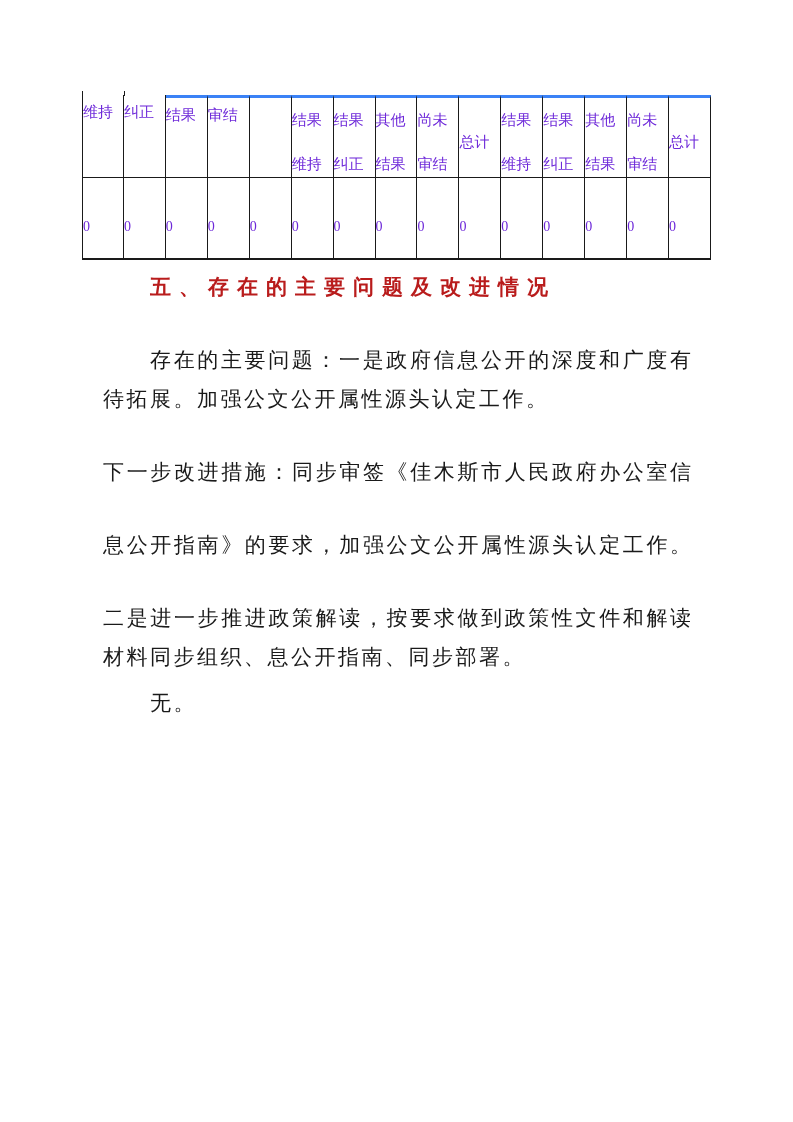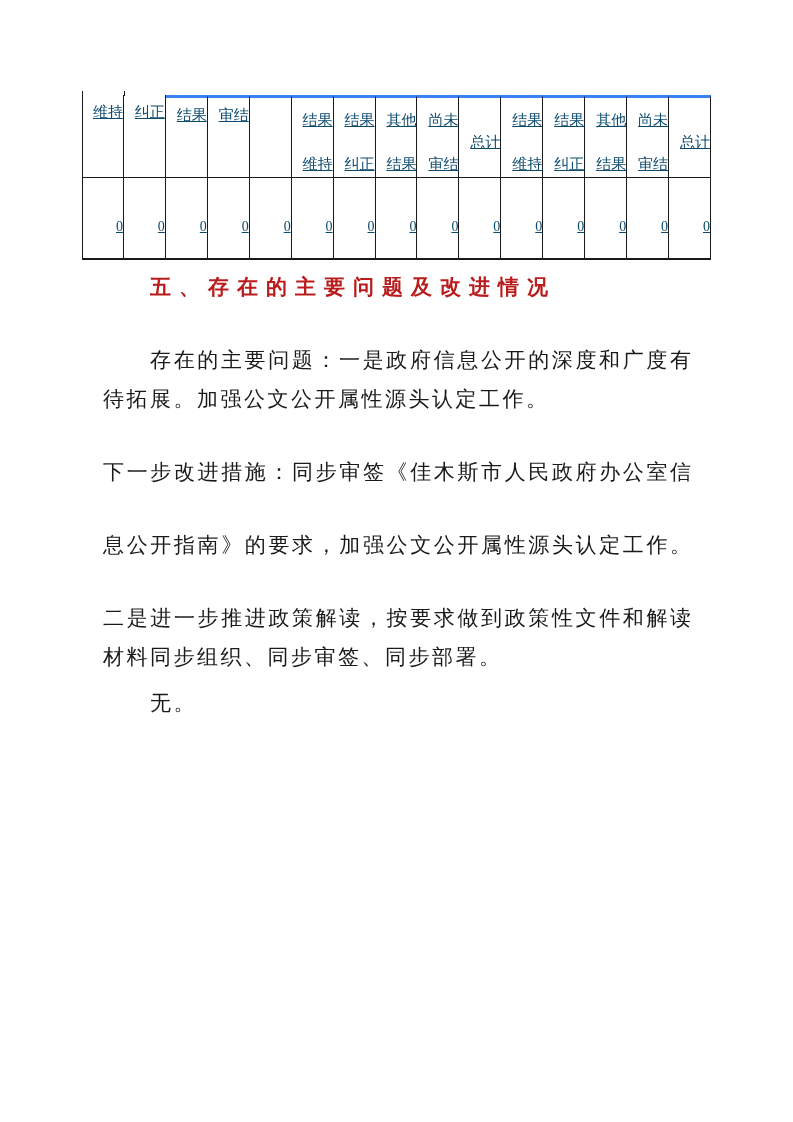--- a/index.html
+++ b/index.html
@@ -9,21 +9,21 @@
     font-family:"Liberation Serif","DejaVu Serif",serif;color:#1a1a1a;
   }
   
   #tbl{position:absolute;left:82px;top:95px;width:629px;}
   .trow{display:grid;grid-template-columns:repeat(15,1fr);}
   #thead-row{height:82px;}
   #tdata-row{height:81px;border-bottom:2px solid #1a1a1a;}
   .th,.td{
     border-right:1px solid #1a1a1a;
     box-sizing:border-box;display:flex;flex-direction:column;
-    align-items:flex-end;font-size:15px;color:#0c4a6e;text-decoration:underline;
+    align-items:flex-start;font-size:15px;color:#6d28d9;
   }
   .th:first-child,.td:first-child{border-left:1px solid #1a1a1a;}
   .th.two,.th.mid{justify-content:center;line-height:44px;}
   .th.top{justify-content:flex-start;padding-top:7px;line-height:21px;}
   .th.mid{line-height:21px;}
   
   .th:nth-child(n+3){border-top:3px solid #3b82f6;}
   .td{border-top:1px solid #1a1a1a;justify-content:center;padding-top:18px;font-size:14px;}
   .stub{position:absolute;width:1px;height:5px;top:-4px;background:#1a1a1a;}
   
@@ -125,17 +125,17 @@
       </div>
   </div>
 
   <div id="text-block">
       <div class="line heading indent">五、存在的主要问题及改进情况</div>
       <div class="line indent justify">存在的主要问题：一是政府信息公开的深度和广度有</div>
       <div class="line">待拓展。加强公文公开属性源头认定工作。</div>
       <div class="line justify">下一步改进措施：同步审签《佳木斯市人民政府办公室信</div>
       <div class="line justify">息公开指南》的要求，加强公文公开属性源头认定工作。</div>
       <div class="line justify">二是进一步推进政策解读，按要求做到政策性文件和解读</div>
-      <div class="line">材料同步组织、同步审签、同步部署。</div>
+      <div class="line">材料同步组织、息公开指南、同步部署。</div>
       <div class="line indent last-gap">无。</div>
     </div>
 
 </div>
 
 </body></html>

